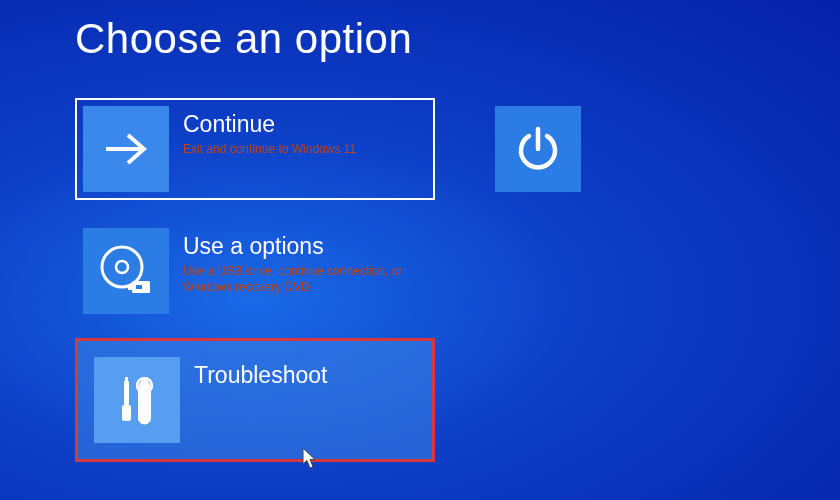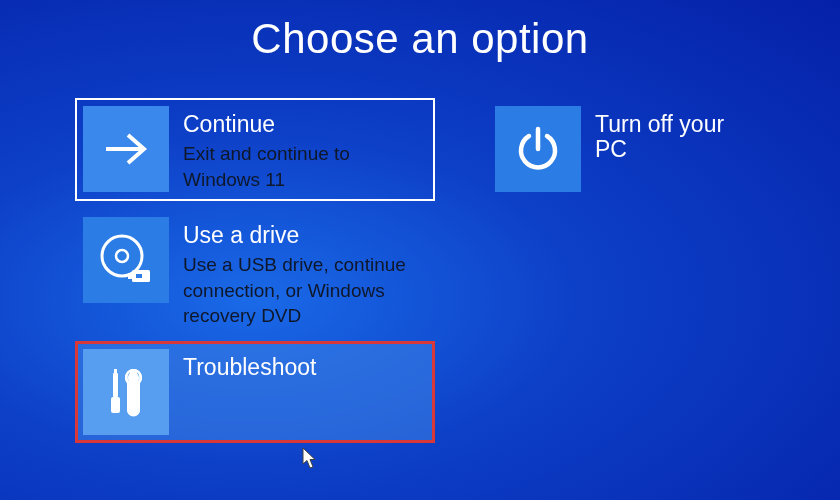--- a/index.html
+++ b/index.html
@@ -17,51 +17,50 @@
       position: relative;
     }
     .container {
       padding: 15px 75px 0 75px;
     }
     .page-title {
       font-size: 42px;
       font-weight: 200;
       letter-spacing: 0.5px;
       margin-bottom: 35px;
-      text-align: center;
     }
     .tiles-area {
       display: flex;
       gap: 52px;
       align-items: flex-start;
     }
     .left-column {
       display: flex;
       flex-direction: column;
-      gap: 0;
+      gap: 12px;
     }
     .tile {
       display: flex;
       align-items: flex-start;
       padding: 8px;
       cursor: pointer;
       width: 360px;
     }
     .tile-right {
       width: 280px;
     }
     .tile-selected {
       border: 2px solid #ffffff;
       padding: 6px;
       margin-bottom: 8px;
     }
     .tile-highlighted {
       border: 3px solid #d93838;
       background: rgba(60, 130, 230, 0.55);
-      padding: 5px;
+      padding: 16px;
       margin-top: 4px;
     }
     .tile-icon-box {
       width: 86px;
       height: 86px;
       background: #2b7ce4;
       display: flex;
       align-items: center;
       justify-content: center;
       flex-shrink: 0;
@@ -76,23 +75,23 @@
       padding: 6px 0 0 14px;
       flex: 1;
     }
     .tile-title {
       font-size: 23px;
       font-weight: 300;
       line-height: 1.1;
       margin-bottom: 4px;
     }
     .tile-desc {
-      font-size: 19px;
+      font-size: 12px;
       font-weight: 400;
-      color: #0f172a;
+      color: #c2410c;
       line-height: 1.35;
     }
     .cursor {
       position: absolute;
       left: 302px;
       top: 447px;
       pointer-events: none;
     }
   </style>
 </head>
@@ -125,21 +124,21 @@
             <circle cx="26" cy="26" r="20" fill="none" stroke="#ffffff" stroke-width="3"></circle>
             <circle cx="26" cy="26" r="6" fill="none" stroke="#ffffff" stroke-width="2.5"></circle>
             <path d="M 8 34 A 20 20 0 0 0 18 44" fill="none" stroke="#ffffff" stroke-width="2" opacity="0.85"></path>
             <path d="M 34 8 A 20 20 0 0 1 44 18" fill="none" stroke="#ffffff" stroke-width="2" opacity="0.85"></path>
             <rect x="36" y="40" width="18" height="12" rx="1.5" fill="#ffffff"></rect>
             <rect x="32" y="43" width="5" height="6" fill="#ffffff"></rect>
             <rect x="40" y="44" width="6" height="4" fill="#2b7ce4"></rect>
           </svg>
         </div>
         <div class="tile-text">
-          <div class="tile-title">Use a drive</div>
+          <div class="tile-title">Use a options</div>
           <div class="tile-desc">Use a USB drive, continue connection, or Windows recovery DVD</div>
         </div>
       </div>
 
       <div class="tile tile-highlighted">
         <div class="tile-icon-box">
           <svg width="58" height="58" viewBox="0 0 58 58">
             <g fill="#ffffff">
 
               <rect x="16" y="10" width="5" height="24" rx="1"></rect>
@@ -163,23 +162,20 @@
 
     <div class="tile tile-right">
       <div class="tile-icon-box">
         <svg width="54" height="54" viewBox="0 0 54 54">
           <g stroke="#ffffff" stroke-width="4.5" fill="none" stroke-linecap="round">
             <path d="M 18 14 A 17 17 0 1 0 36 14"></path>
             <line x1="27" y1="7" x2="27" y2="27"></line>
           </g>
         </svg>
       </div>
-      <div class="tile-text">
-        <div class="tile-title">Turn off your PC</div>
-      </div>
     </div>
 
   </div>
 </div>
 
 <svg class="cursor" width="18" height="24" viewBox="0 0 18 24">
   <path d="M 1 1 L 1 17 L 5 13.5 L 8 21 L 11 19.8 L 8 12.5 L 13 12.5 Z" fill="#ffffff" stroke="#404040" stroke-width="1"></path>
 </svg>
 
 </body></html>

